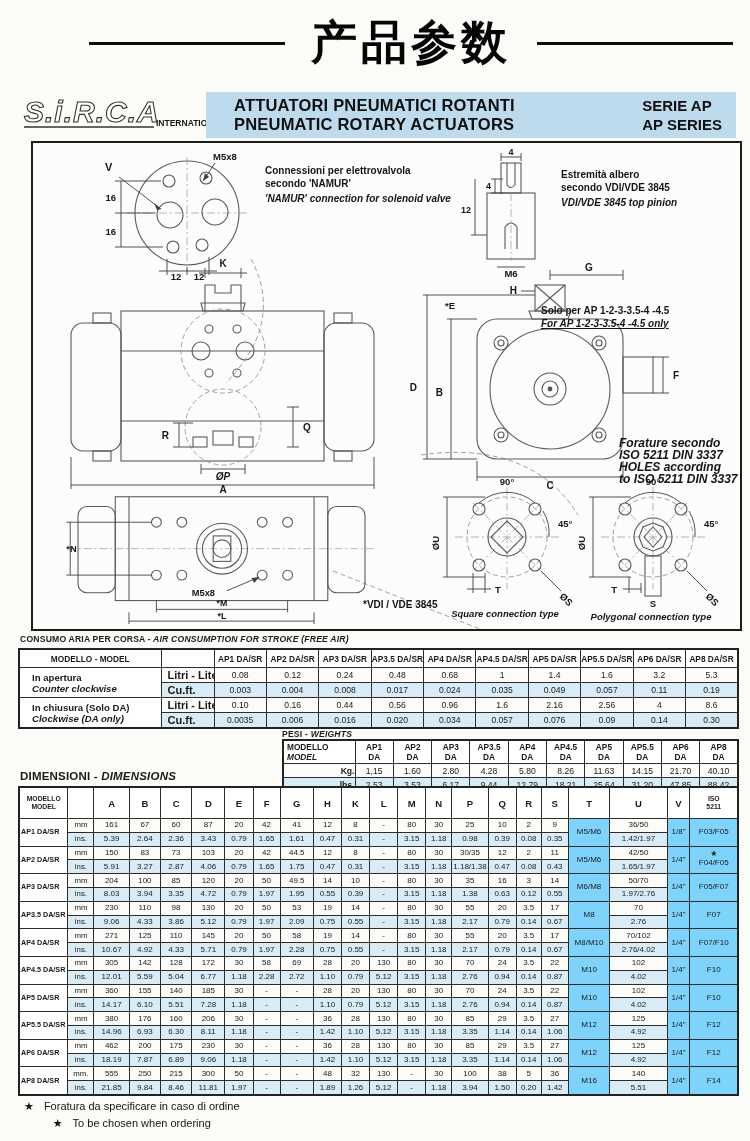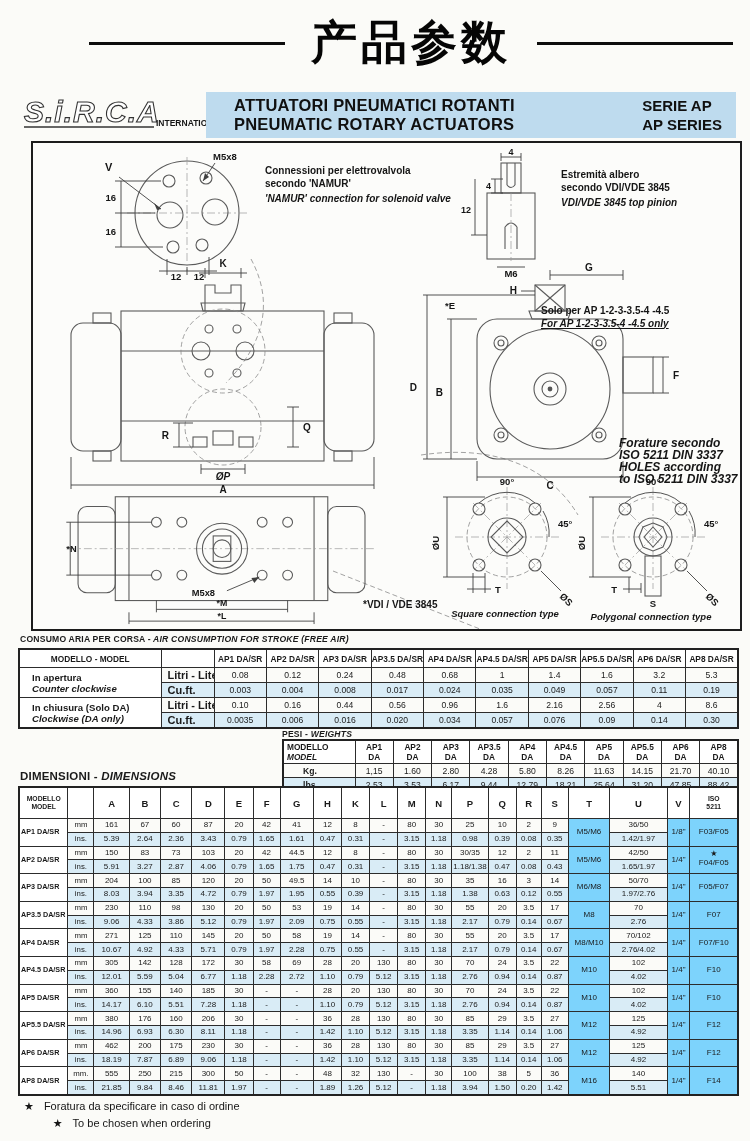--- a/index.html
+++ b/index.html
@@ -45,21 +45,21 @@
   #air-table .a-label .lbl-it{font-weight:bold;font-size:9.6px;}
   #air-table .a-label .lbl-en{font-weight:bold;font-style:italic;font-size:9.6px;}
   #air-table .a-unit{text-align:left;padding-left:6px;font-weight:bold;font-size:11px;}
   
   #w-title{top:729px;left:282px;}
   #weights-table{position:absolute;top:739px;left:282px;width:457px;border:2px solid #222;font-size:8.6px;}
   #weights-table th{height:22px;font-size:8.3px;font-weight:bold;line-height:10px;background:#fff;}
   #weights-table td{height:13px;}
   #weights-table .w-model{text-align:left;padding-left:3px;}
   #weights-table .w-model .l2{font-style:italic;}
-  #weights-table .w-unit{text-align:left;padding-left:19px;font-weight:bold;}
+  #weights-table .w-unit{text-align:right;padding-left:19px;font-weight:bold;}
   
   #d-title{top:770px;left:20px;font-size:11.5px;}
   #dims-table{position:absolute;top:786px;left:18px;width:721px;border:2px solid #222;font-size:8px;}
   #dims-table th{height:30px;font-weight:bold;background:#fff;}
   #dims-table th.letter{font-size:9.5px;}
   #dims-table th.small{font-size:6.8px;line-height:8px;}
   #dims-table td{height:12.8px;font-size:8px;line-height:12px;}
   #dims-table td.model{font-size:7.2px;font-weight:bold;text-align:left;padding-left:1px;background:#fff;}
   #dims-table td.unit{font-size:7.8px;}
   #dims-table td.merge{background:#7dd3fc;}

